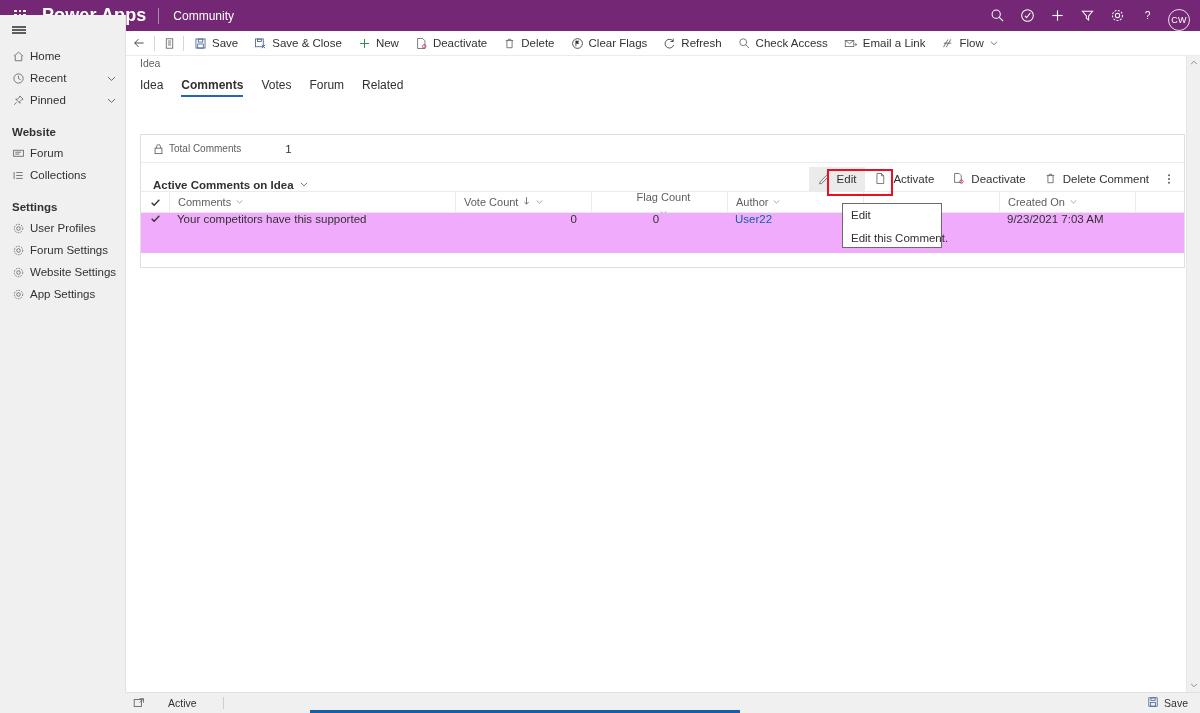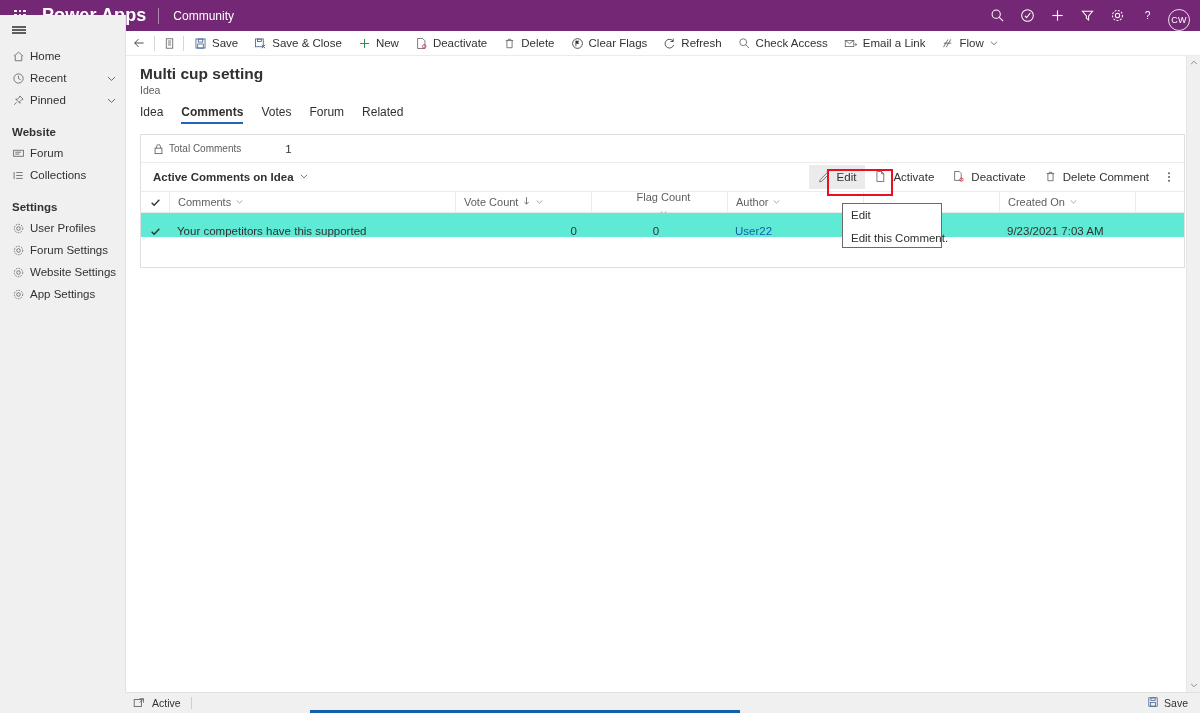--- a/index.html
+++ b/index.html
@@ -112,21 +112,21 @@
     border: 1px solid #e1dfdd; background: #ffffff;
   }
   .total-row {
     height: 28px; display: flex; align-items: center; padding: 0 12px;
     border-bottom: 1px solid #edebe9;
   }
   .lock-ico { display:flex; align-items:center; margin-right: 5px; }
   .total-label { font-size: 10px; color: #605e5c; }
   .total-value { font-size: 11.5px; color: #323130; margin-left: 44px; }
 
-  .grid-toolbar { height: 28px; display: flex; align-items: center; padding: 0 4px 0 12px; }
+  .grid-toolbar { height: 28px; display: flex; align-items: flex-end; padding: 0 4px 0 12px; }
   .view-selector {
     display: flex; align-items: center; gap: 5px; font-size: 11.5px;
     font-weight: bold; color: #323130; cursor: pointer;
   }
   .gt-actions { margin-left: auto; display: flex; align-items: center; }
   .gt-btn {
     height: 24px; display: flex; align-items: center; gap: 6px; padding: 0 9px;
     font-size: 11.5px; color: #323130; cursor: pointer; white-space: nowrap;
   }
   .gt-btn.hilite { background: #ebebeb; }
@@ -142,22 +142,22 @@
     border-top: 1px solid #edebe9; border-bottom: 1px solid #edebe9;
     background: #ffffff; font-size: 11px; color: #605e5c;
   }
   .gh-check { width: 28px; display: flex; align-items: center; justify-content: center; cursor: pointer; }
   .gh-cell {
     display: flex; align-items: center; gap: 4px; height: 22px;
     border-left: 1px solid #edebe9; padding-left: 8px; cursor: pointer;
     white-space: nowrap; overflow: hidden;
   }
   .grid-row {
-    height: 24px; display: flex; align-items: flex-end; font-size: 11.5px;
-    background: #5eead4; color: #323130; cursor: pointer;
+    height: 40px; display: flex; align-items: flex-start; font-size: 11.5px;
+    background: #f0abfc; color: #323130; cursor: pointer;
   }
   .gr-check { width: 28px; display:flex; align-items:center; justify-content:center; }
   .gr-cell { padding-left: 8px; white-space: nowrap; overflow: hidden; display:flex; align-items:center; }
   .gr-cell.num { justify-content: flex-end; padding-right: 14px; }
   .link { color: #1160a8; }
 
   .col-comments { width: 286px; }
   .col-vote { width: 136px; }
   .col-flag { width: 136px; flex-direction: column; }
   .col-author { width: 136px; }
@@ -178,21 +178,21 @@
   .vscroll {
     position: absolute; top: 56px; right: 0; width: 14px; height: 636px;
     background: #f0f0f0; border-left: 1px solid #e6e6e6;
   }
   .vs-arrow { height: 14px; display:flex; align-items:center; justify-content:center; cursor:pointer; }
 
   
   .footer {
     position: absolute; bottom: 0; left: 126px; width: 1074px; height: 21px;
     background: #f0f0f0; border-top: 1px solid #e1e1e1;
-    display: flex; align-items: center; font-size: 10.5px; color: #323130;
+    display: flex; align-items: center; font-size: 10.5px; color: #323130; gap: 16px;
   }
   .ft-ico { width: 26px; display: flex; align-items: center; justify-content: center; cursor: pointer; }
   .ft-status { padding-right: 10px; }
   .ft-sep { width:1px; height: 12px; background: #cfcfcf; }
   .ft-right { margin-left: auto; display:flex; align-items:center; gap:5px; padding-right:12px; cursor:pointer; }
 
   .left-strip { position: absolute; left: 0; bottom: 0; width: 126px; height: 21px; background: #f0f0f0; }
   .hscroll-hint {
     position: absolute; bottom: 0px; left: 310px; width: 430px; height: 3px; background: #1160a8;
   }
@@ -495,21 +495,20 @@
       <span>Flow</span>
       <span class="ci">
         <svg width="10" height="10" viewBox="0 0 12 12">
             <path d="M2.2 4.4L6 8.1l3.8-3.7" fill="none" stroke="#605e5c" stroke-width="1"></path>
           </svg>
       </span>
     </div>
   </div>
 
   <div class="form-area">
-    <div class="rec-title">Multi cup setting</div>
     <div class="rec-sub">Idea</div>
 
     <div class="tabs">
       <div class="tab">Idea</div>
       <div class="tab active">Comments</div>
       <div class="tab">Votes</div>
       <div class="tab">Forum</div>
       <div class="tab">Related</div>
     </div>
 

